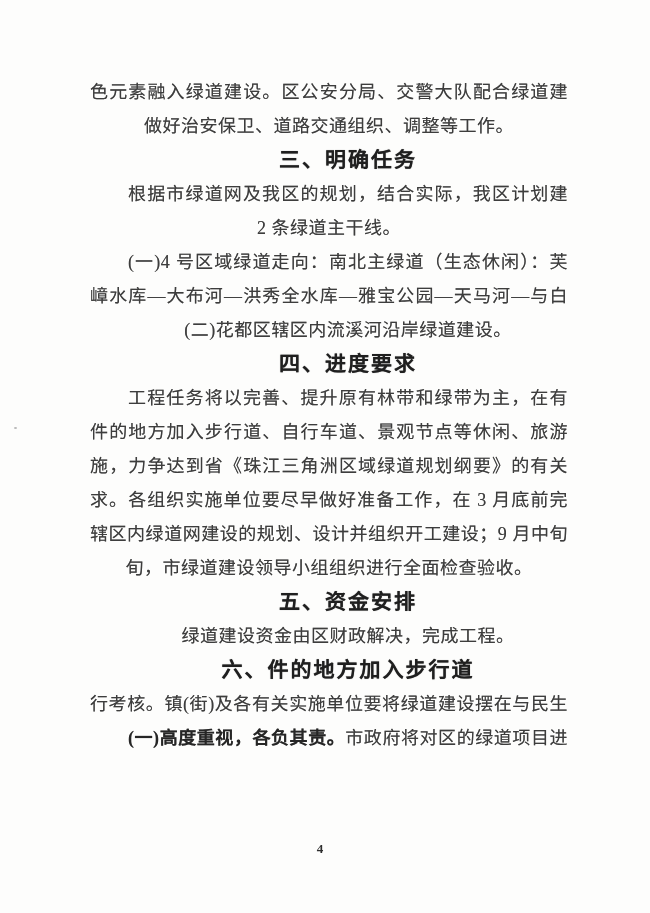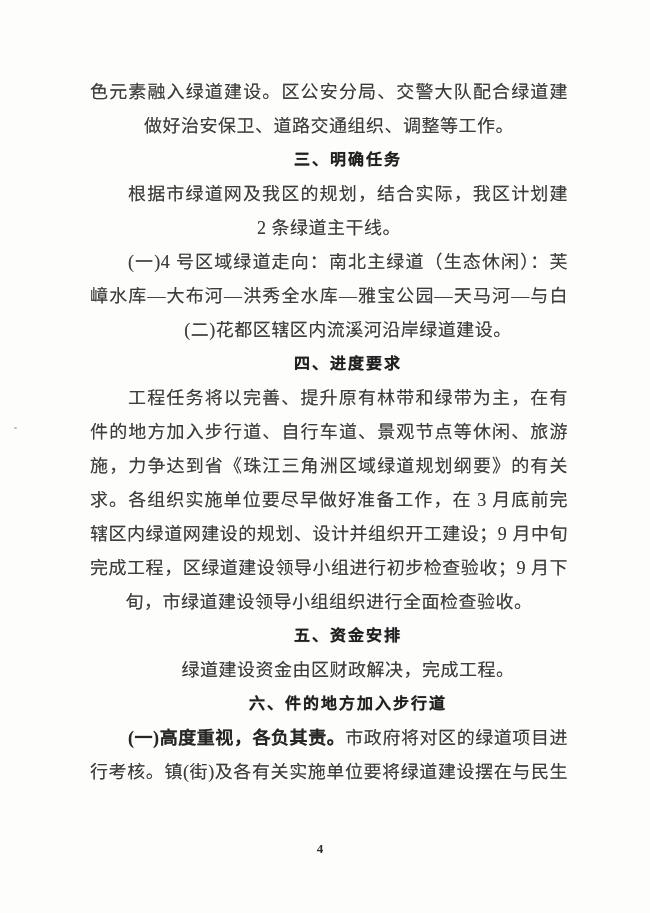--- a/index.html
+++ b/index.html
@@ -33,21 +33,21 @@
     text-align: center;
   }
   .justify {
     text-align: justify;
     text-align-last: justify;
   }
   .indent {
     padding-left: 38px;
   }
   .heading {
-    font-size: 16px;
+    font-size: 21px;
     font-weight: bold;
     color: #1f1f1f;
     letter-spacing: 2px;
     text-shadow: 0 0 0.7px rgba(20,20,20,0.7);
   }
   .bold {
     font-weight: bold;
     color: #262626;
   }
   .pagenum {
@@ -80,28 +80,27 @@
     <div class="line">2 条绿道主干线。</div>
     <div class="line indent justify">(一)4 号区域绿道走向：南北主绿道（生态休闲）：芙蓉</div>
     <div class="line justify">嶂水库—大布河—洪秀全水库—雅宝公园—天马河—与白</div>
     <div class="line indent">(二)花都区辖区内流溪河沿岸绿道建设。</div>
     <div class="line heading indent">四、进度要求</div>
     <div class="line indent justify">工程任务将以完善、提升原有林带和绿带为主，在有条</div>
     <div class="line justify">件的地方加入步行道、自行车道、景观节点等休闲、旅游设</div>
     <div class="line justify">施，力争达到省《珠江三角洲区域绿道规划纲要》的有关要</div>
     <div class="line justify">求。各组织实施单位要尽早做好准备工作，在 3 月底前完成</div>
     <div class="line justify">辖区内绿道网建设的规划、设计并组织开工建设；9 月中旬</div>
-    <div class="line justify">完成工程，区绿道建设领导小组进行初步检查验收；9 月下</div>
     <div class="line">旬，市绿道建设领导小组组织进行全面检查验收。</div>
     <div class="line heading indent">五、资金安排</div>
     <div class="line indent">绿道建设资金由区财政解决，完成工程。</div>
     <div class="line heading indent">六、件的地方加入步行道</div>
+    <div class="line justify">行考核。镇(街)及各有关实施单位要将绿道建设摆在与民生</div>
     <div class="line indent justify">
       <span class="bold">(一)高度重视，各负其责。</span><span>市政府将对区的绿道项目进</span>
     </div>
-    <div class="line justify">行考核。镇(街)及各有关实施单位要将绿道建设摆在与民生</div>
   </div>
 
   <div class="pagenum">4</div>
 
   <div class="speck speck-1"></div>
   <div class="speck speck-2"></div>
 </div>
 
 </body></html>

